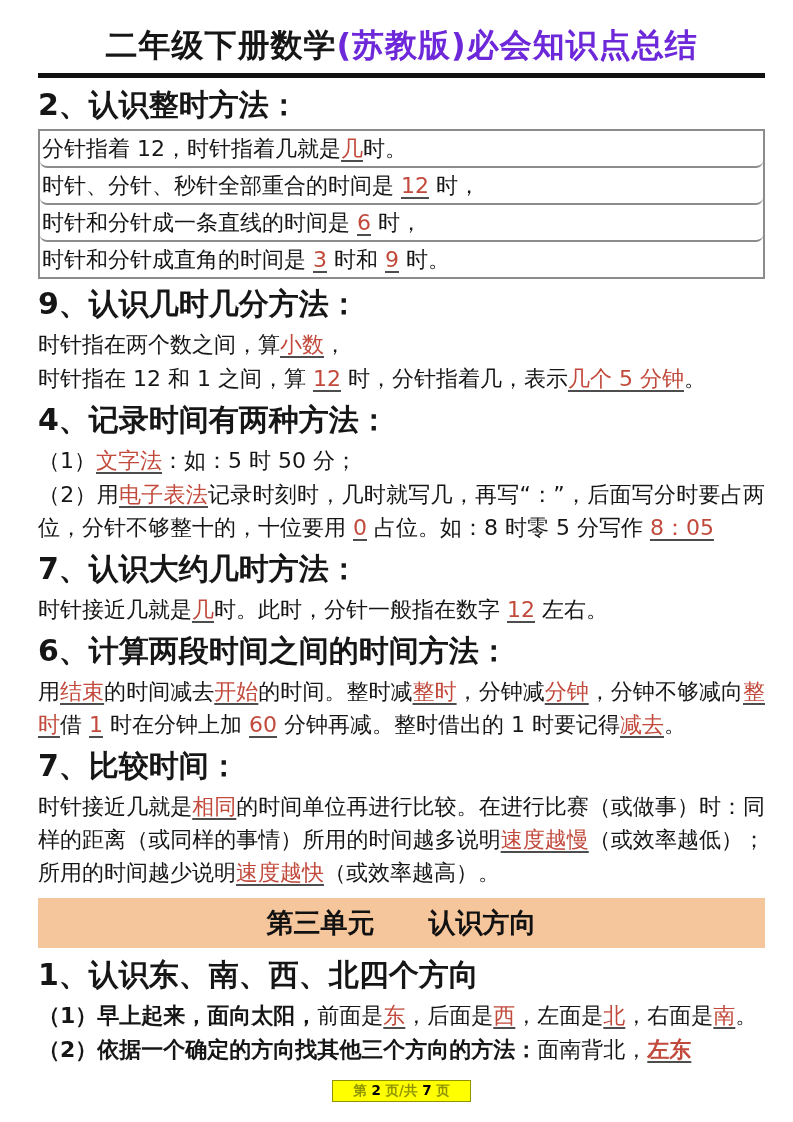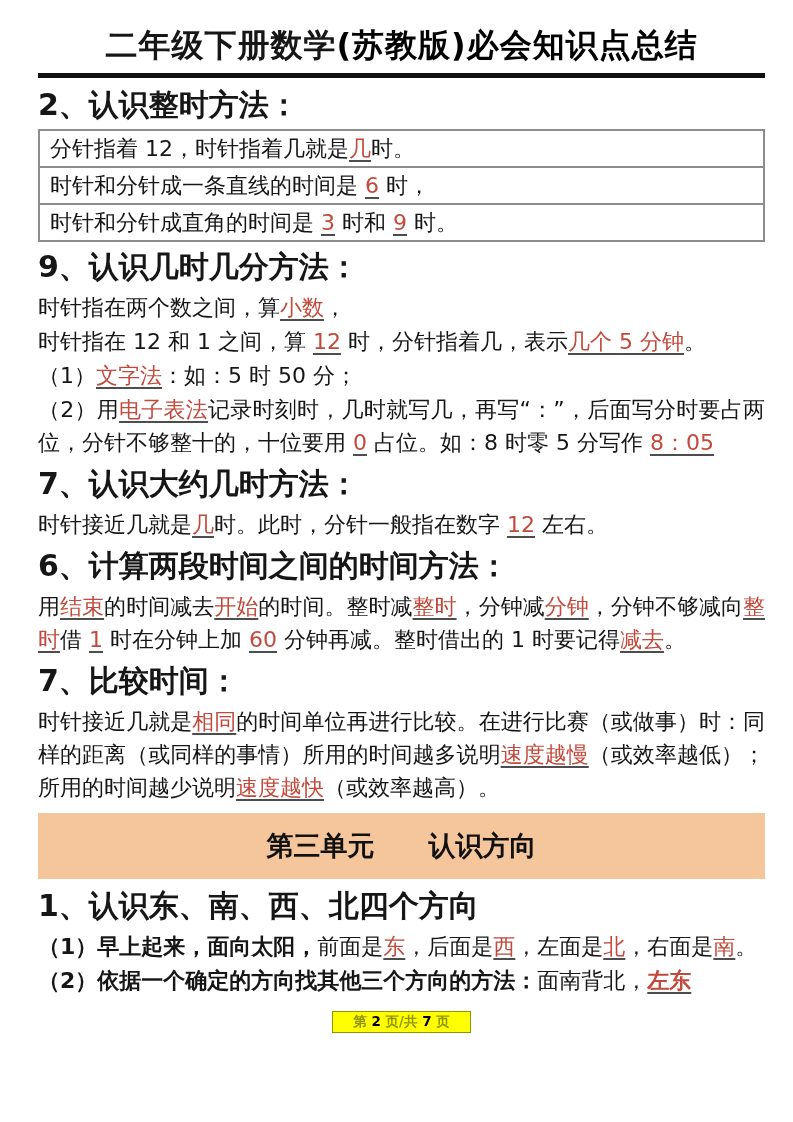--- a/index.html
+++ b/index.html
@@ -6,43 +6,43 @@
   html, body { margin: 0; padding: 0; }
   body {
     width: 793px; height: 1122px; overflow: hidden;
     background: #ffffff; color: #161616;
     font-family: "DejaVu Sans", "Liberation Sans", sans-serif;
   }
   .page { padding: 24px 28px 0 38px; }
 
   .title-wrap { text-align: center; }
   .title { font-size: 32px; font-weight: 700; letter-spacing: 1px; white-space: nowrap; }
-  .t-red { color: #000000; }
+  .t-red { color: #6d28d9; }
   .title-rule { height: 4px; border-top: 3px solid #111; border-bottom: 2px solid #111; margin: 5px 0 7px; }
 
   .h { font-size: 30px; font-weight: 700; margin: 5px 0 3px; }
   .p { font-size: 22px; line-height: 33px; margin: 1px 0; text-align: justify; }
 
   .rd {
     color: #c24a3c;
     text-decoration: underline;
     text-decoration-color: #4d4d4d;
     text-decoration-thickness: 2px;
     text-underline-offset: 4px;
   }
   .bd { font-weight: 700; }
 
   .tbl { border: 2px solid #8c8c8c; margin: 3px 0 4px; }
-  .trow { border-bottom: 2px solid #8c8c8c; padding: 2px 10px; font-size: 22px; line-height: 31px; }
+  .trow { border-bottom: 2px solid #8c8c8c; padding: 2px 2px; font-size: 22px; line-height: 31px; border-radius: 7px; }
   .trow:last-child { border-bottom: 0; }
 
   .banner {
     background: #f5c69c; color: #111;
     text-align: center; font-size: 27px; font-weight: 700;
-    padding: 15px 0; margin: 9px 0 7px;
+    padding: 7px 0; margin: 9px 0 7px;
   }
 
   .footer { text-align: center; margin-top: 14px; }
   .fbox {
     display: inline-block; background: #ffff00;
     border: 1px solid #8f9400; padding: 1px 20px;
     font-size: 13.5px; color: #8f9400; font-weight: 700;
   }
   .fnum { color: #000; }
 </style>
@@ -53,28 +53,30 @@
 
   <div class="title-wrap">
     <span class="title"><span>二年级下册数学</span><span class="t-red">(苏教版)必会知识点总结</span></span>
   </div>
   <div class="title-rule"></div>
 
   <div class="h">2、认识整时方法：</div>
 
   <div class="tbl">
     <div class="trow"><span>分针指着 12，时针指着几就是</span><span class="rd">几</span><span>时。</span></div>
+    <div class="trow"><span>时针、分针、秒针全部重合的时间是 </span><span class="rd">12</span><span> 时，</span></div>
     <div class="trow"><span>时针和分针成一条直线的时间是 </span><span class="rd">6</span><span> 时，</span></div>
     <div class="trow"><span>时针和分针成直角的时间是 </span><span class="rd">3</span><span> 时和 </span><span class="rd">9</span><span> 时。</span></div>
   </div>
 
   <div class="h">9、认识几时几分方法：</div>
   <p class="p"><span>时针指在两个数之间，算</span><span class="rd">小数</span><span>，</span></p>
   <p class="p"><span>时针指在 12 和 1 之间，算 </span><span class="rd">12</span><span> 时，分针指着几，表示</span><span class="rd">几个 5 分钟</span><span>。</span></p>
 
+  <div class="h">4、记录时间有两种方法：</div>
   <p class="p"><span>（1）</span><span class="rd">文字法</span><span>：如：5 时 50 分；</span></p>
   <p class="p"><span>（2）用</span><span class="rd">电子表法</span><span>记录时刻时，几时就写几，再写“：”，后面写分时要占两位，分针不够整十的，十位要用 </span><span class="rd">0</span><span> 占位。如：8 时零 5 分写作 </span><span class="rd">8：05</span></p>
 
   <div class="h">7、认识大约几时方法：</div>
   <p class="p"><span>时针接近几就是</span><span class="rd">几</span><span>时。此时，分针一般指在数字 </span><span class="rd">12</span><span> 左右。</span></p>
 
   <div class="h">6、计算两段时间之间的时间方法：</div>
   <p class="p"><span>用</span><span class="rd">结束</span><span>的时间减去</span><span class="rd">开始</span><span>的时间。整时减</span><span class="rd">整时</span><span>，分钟减</span><span class="rd">分钟</span><span>，分钟不够减向</span><span class="rd">整时</span><span>借 </span><span class="rd">1</span><span> 时在分钟上加 </span><span class="rd">60</span><span> 分钟再减。整时借出的 1 时要记得</span><span class="rd">减去</span><span>。</span></p>
 
   <div class="h">7、比较时间：</div>

